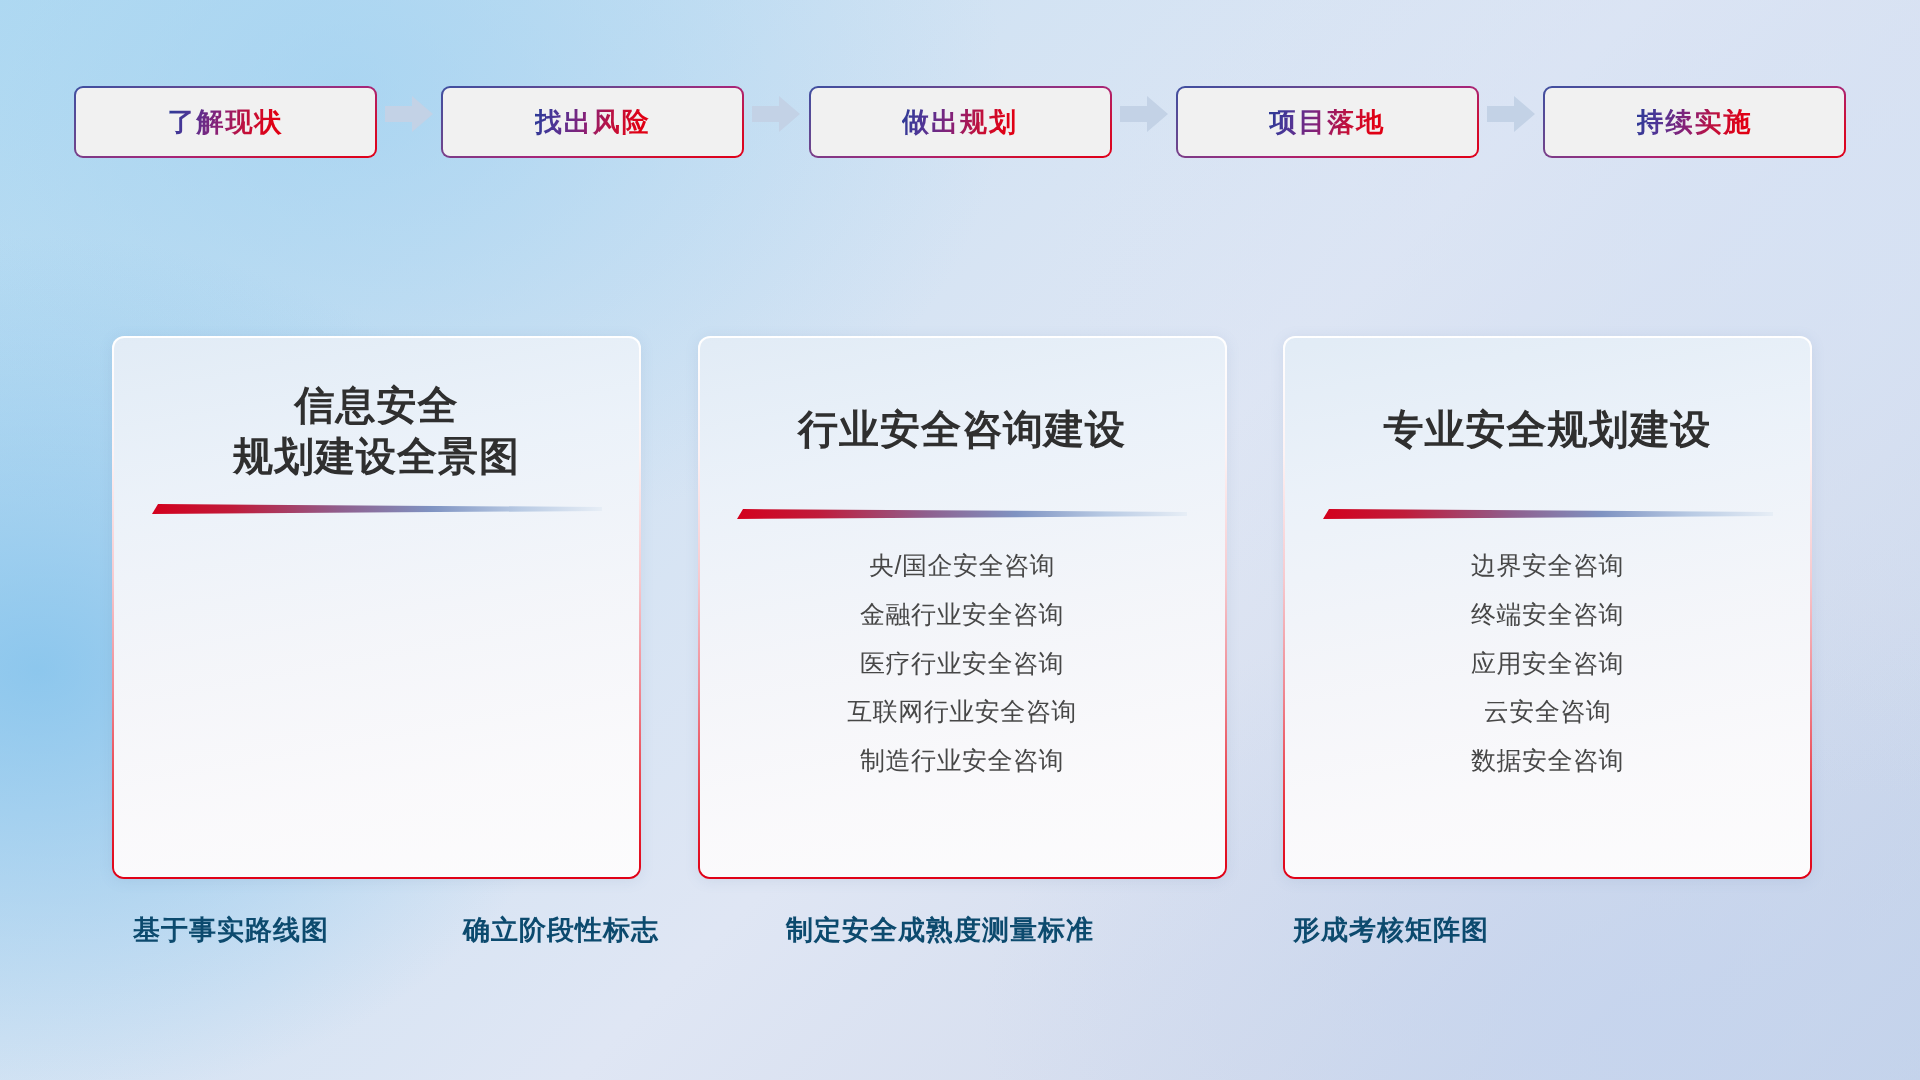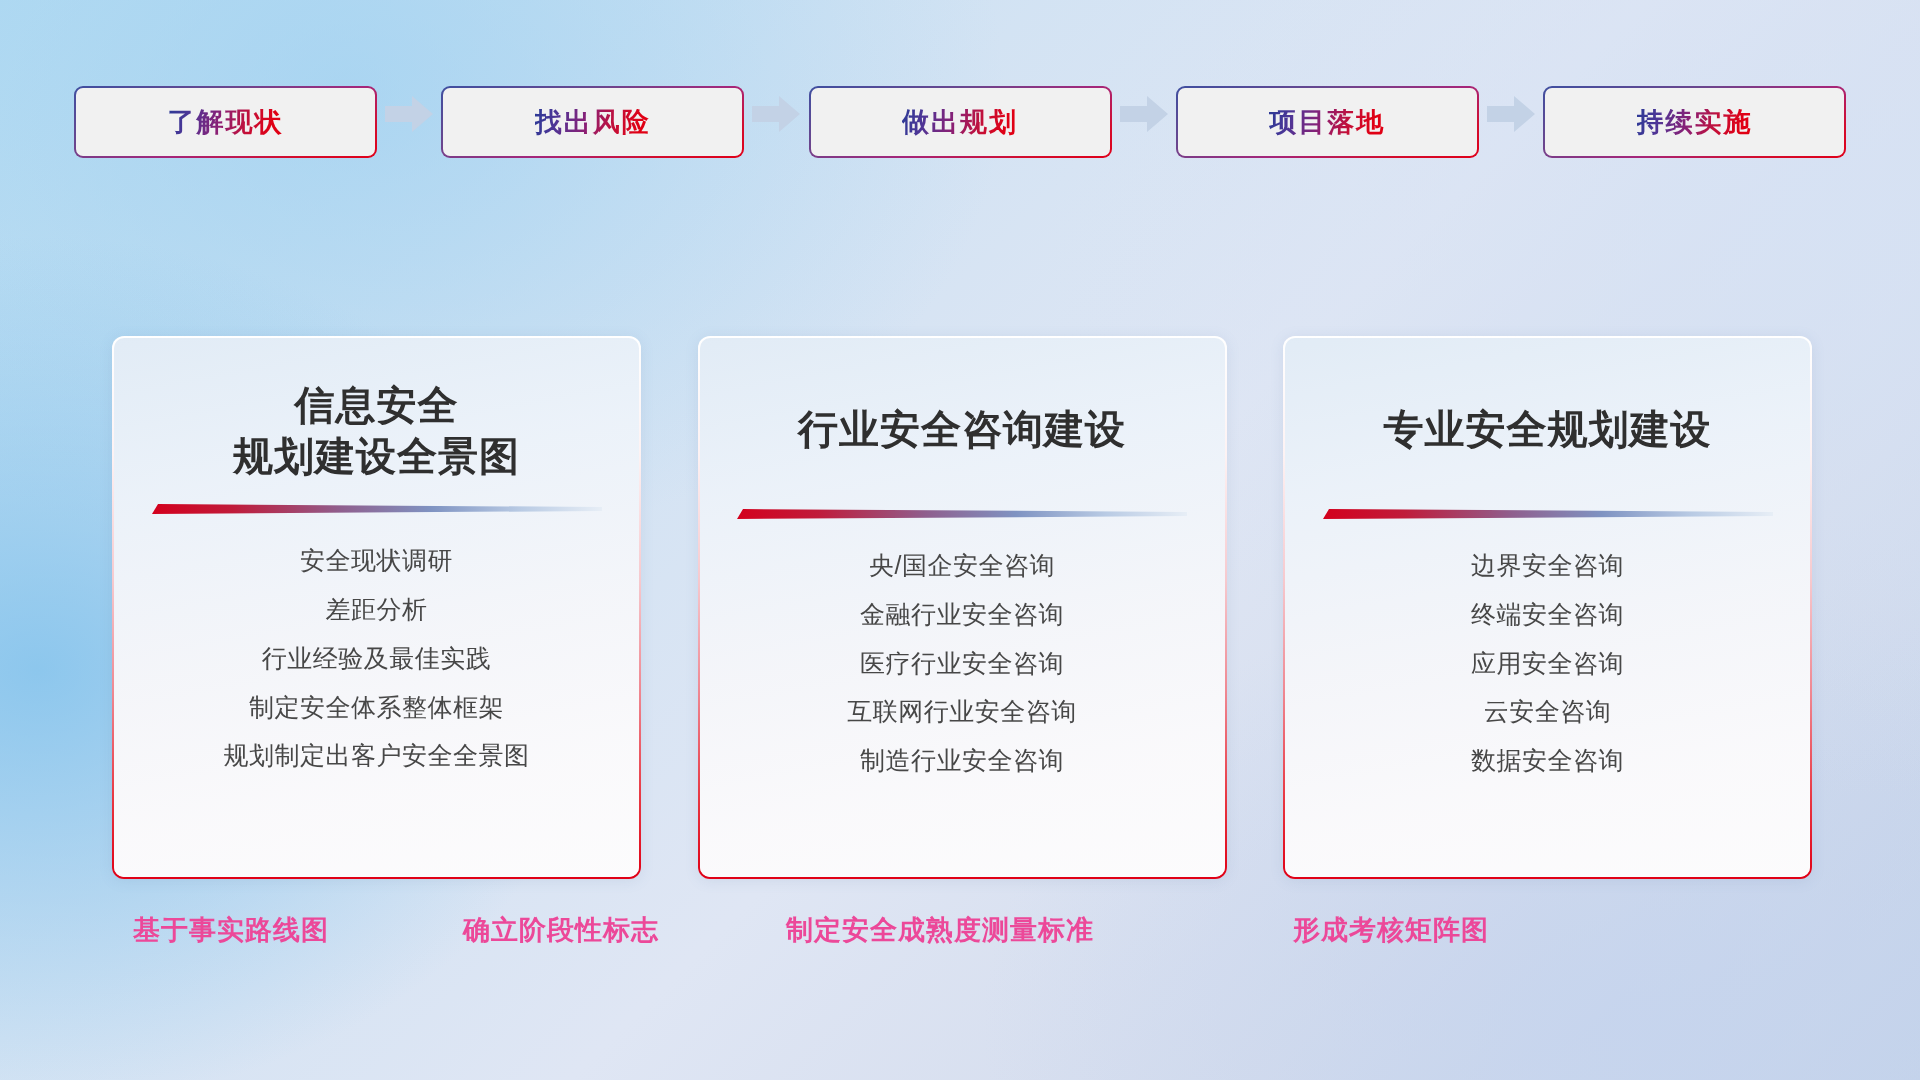--- a/index.html
+++ b/index.html
@@ -106,21 +106,21 @@
     font-size:25px; color:#474747; line-height:1.55; letter-spacing:0.5px;
   }
 
   
   .card.two-line .divider { margin-top:20px; }
 
   
   .captions { position:absolute; left:0; top:912px; width:1920px; height:50px; }
   .caption {
     position:absolute; top:0;
-    font-size:27px; font-weight:bold; color:#ec4899; letter-spacing:1px;
+    font-size:27px; font-weight:bold; color:#0c4a6e; letter-spacing:1px;
     white-space:nowrap;
   }
 </style>
 </head>
 <body>
 
 <div id="stage">
 
   <div class="steps">
 
@@ -197,27 +197,20 @@
                 <stop offset="18%" stop-color="#c01b3a"></stop>
                 <stop offset="42%" stop-color="#8f5f8e"></stop>
                 <stop offset="62%" stop-color="#7f93c2"></stop>
                 <stop offset="82%" stop-color="#b9cbe4"></stop>
                 <stop offset="100%" stop-color="#e7eef6"></stop>
               </linearGradient>
             </defs>
             <path d="M6 2 L450 5 L450 9 L0 12 Z" fill="url(#g1)"></path>
           </svg>
         </div>
-        <div class="card-list">
-          <div class="item">安全现状调研</div>
-          <div class="item">差距分析</div>
-          <div class="item">行业经验及最佳实践</div>
-          <div class="item">制定安全体系整体框架</div>
-          <div class="item">规划制定出客户安全全景图</div>
-        </div>
       </div>
     </div>
 
     <div class="card">
       <div class="card-inner" style="padding-top:66px;">
         <div class="card-title">
           <span class="ln">行业安全咨询建设</span>
         </div>
         <div class="divider" style="margin-top:52px;">
           <svg width="450" height="13" viewBox="0 0 450 13">

